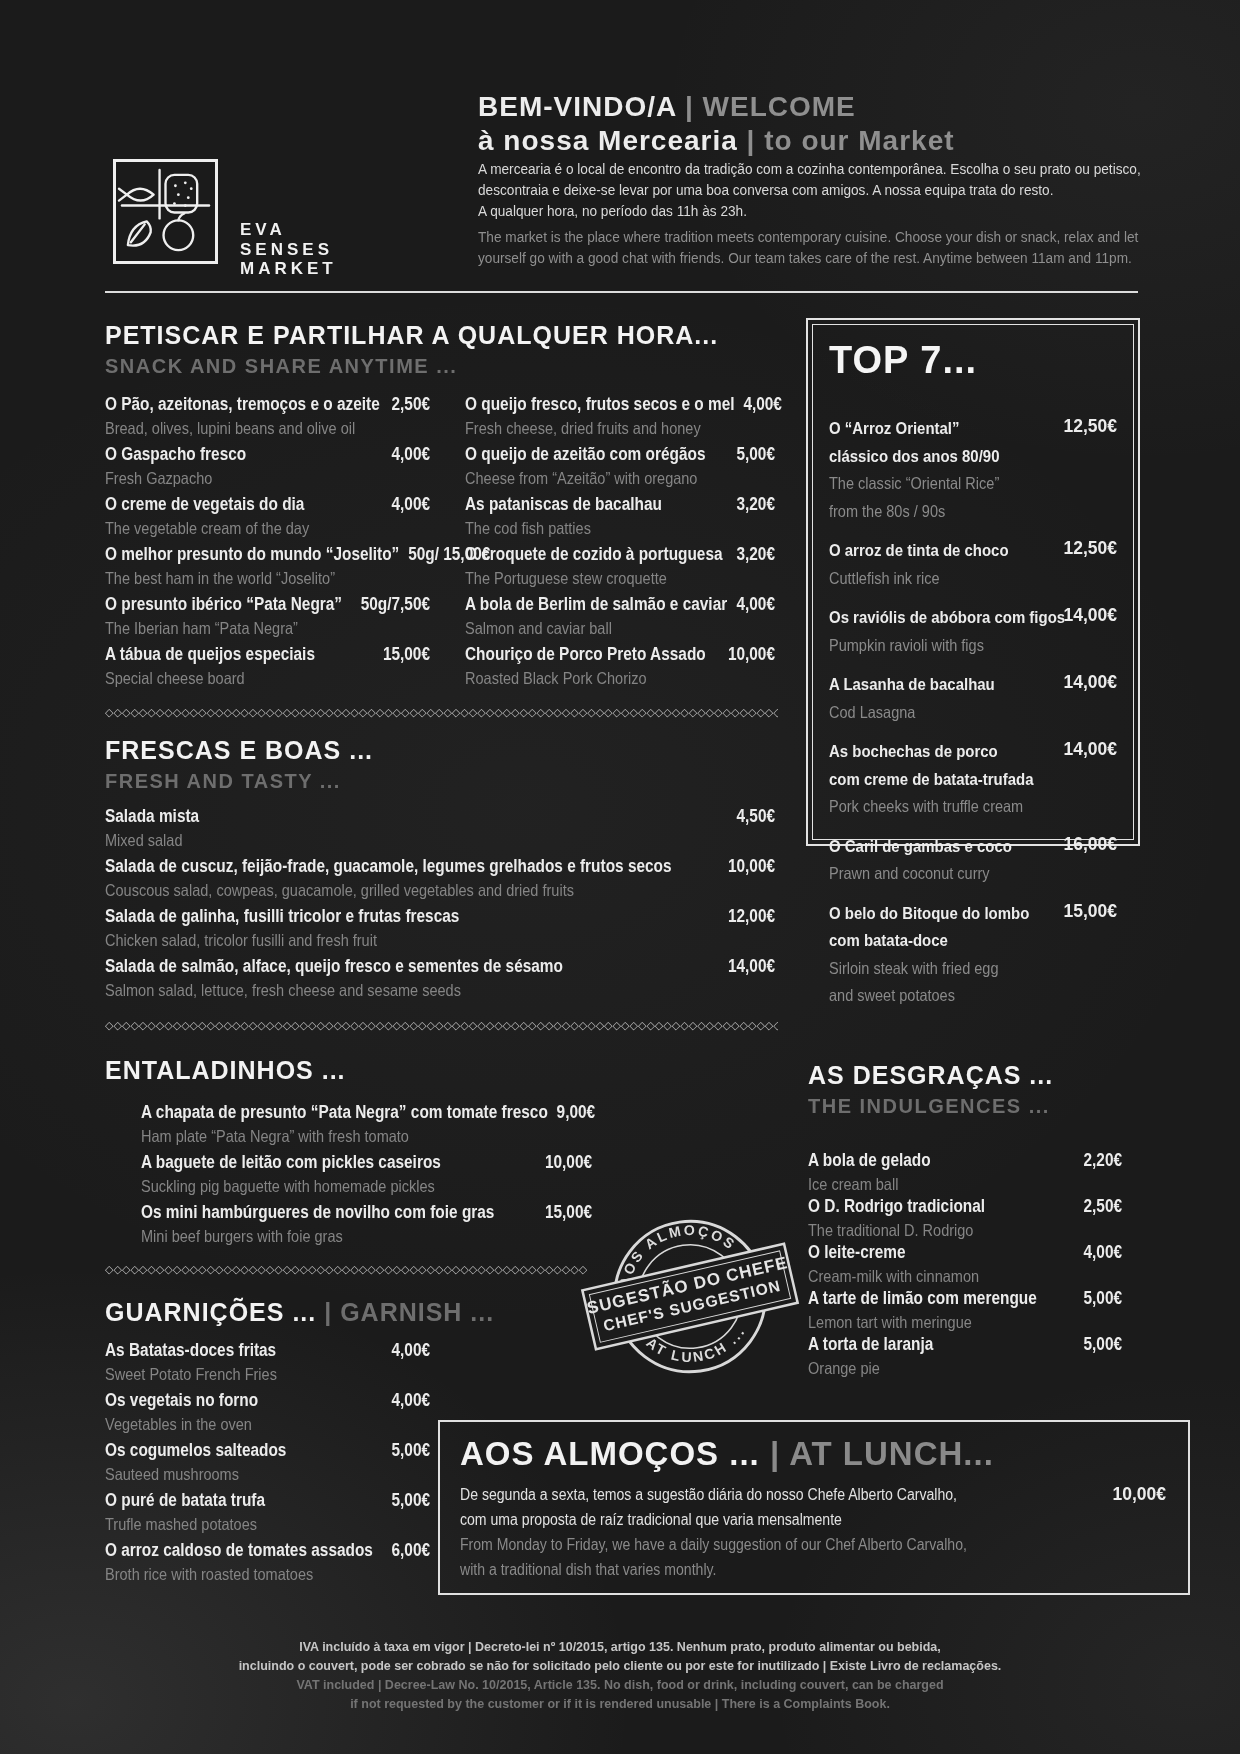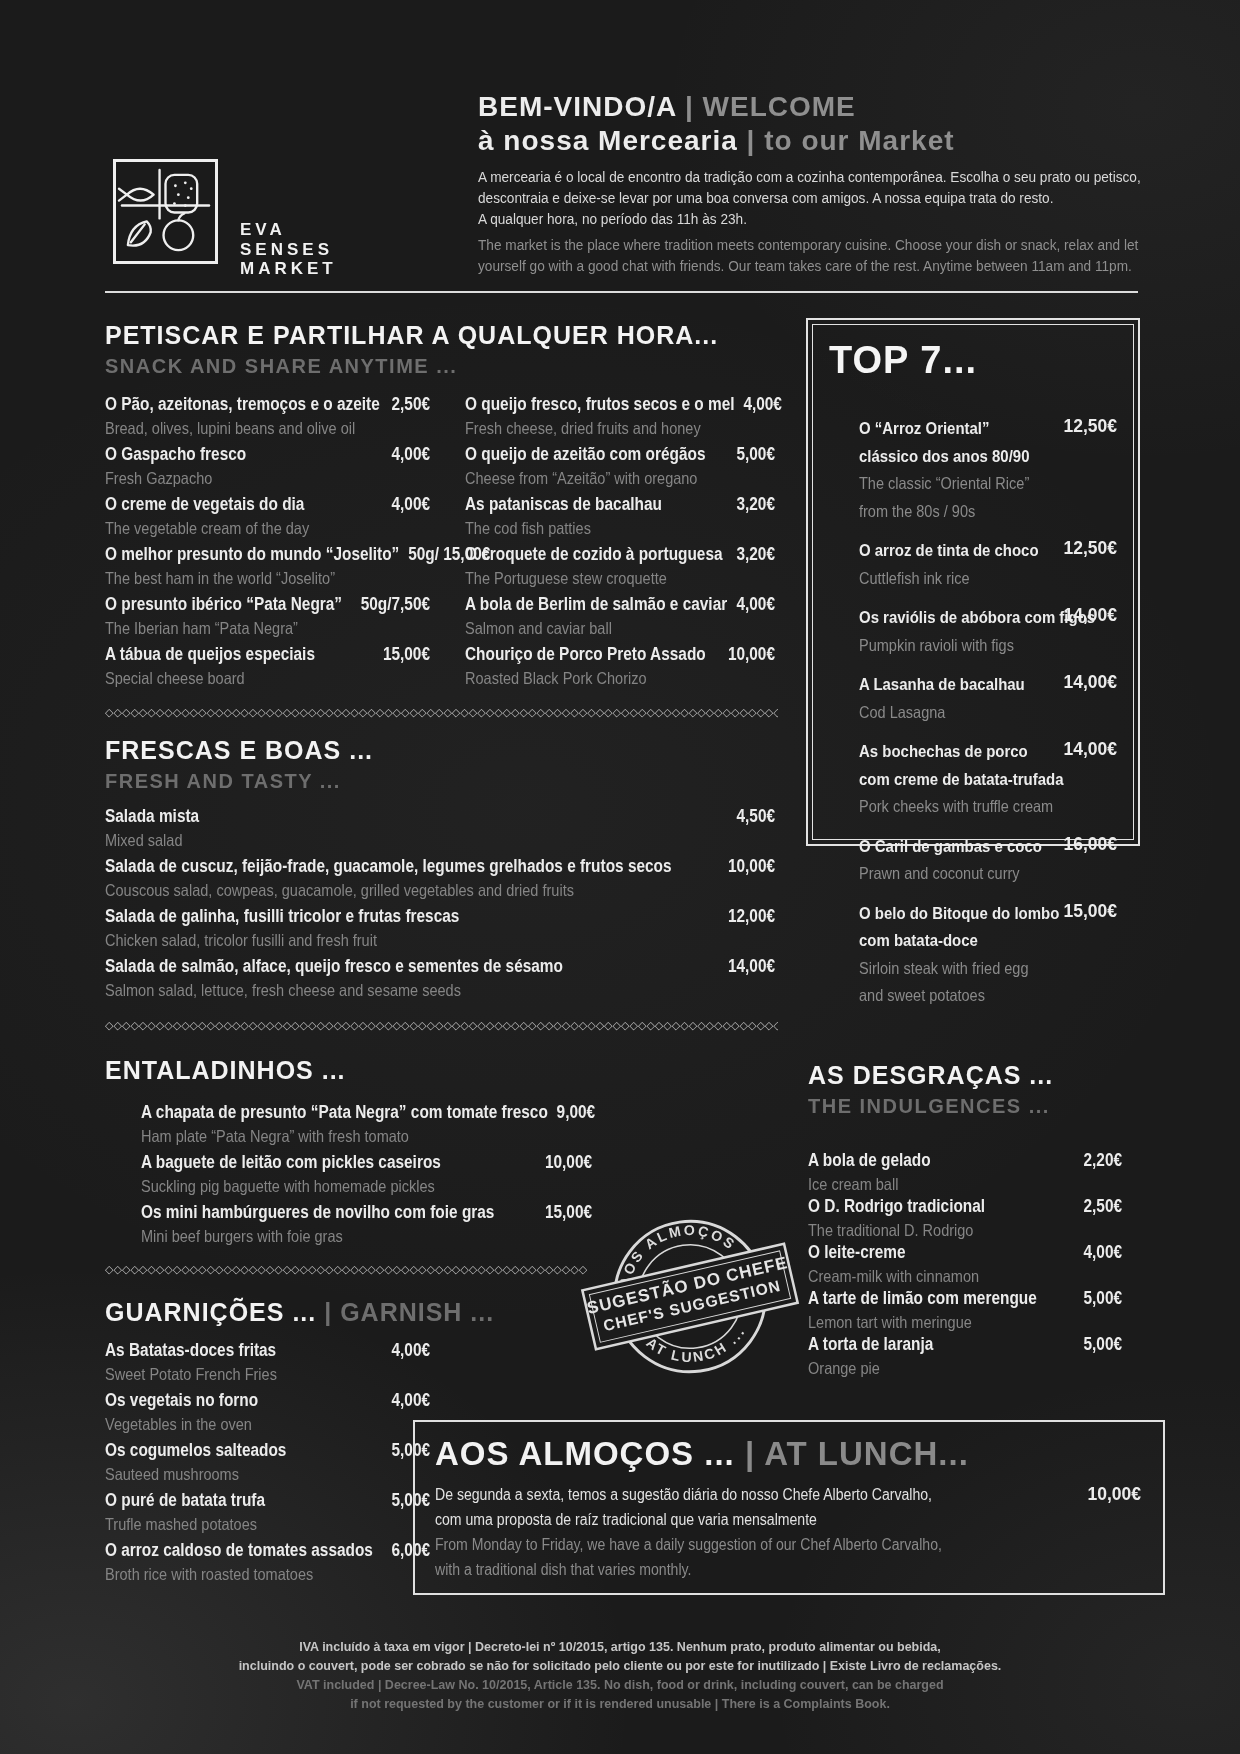--- a/index.html
+++ b/index.html
@@ -16,21 +16,21 @@
   }
   .abs{position:absolute;}
   .cond{transform:scaleX(.88);transform-origin:0 0;width:113.64%;}
   
   .logo-box{position:absolute;left:113px;top:159px;width:105px;height:105px;border:3px solid #efefef;box-sizing:border-box;}
   .logo-box svg{width:100%;height:100%;}
   .logo-text{position:absolute;left:240px;top:212px;font-size:17px;font-weight:bold;letter-spacing:4px;line-height:19.5px;color:#f2f2f2;margin-top:8px;}
   .welcome{position:absolute;left:478px;top:90px;width:662px;}
   .w-title{font-size:28px;font-weight:bold;letter-spacing:1px;color:#ececec;line-height:34px;white-space:nowrap;}
   .w-title .en{color:#8f8f8f;}
-  .w-intro{margin-top:8px;}
+  .w-intro{}
   .il{font-size:15.5px;line-height:21px;color:#d9d9d9;white-space:nowrap;}
   .il.en{color:#8f8f8f;}
   .gap-sm{height:5px;}
   .header-rule{position:absolute;left:105px;top:291px;width:1033px;height:2px;background:#dcdcdc;}
   
   .sec-title{font-size:25px;font-weight:bold;letter-spacing:1px;color:#f3f3f3;line-height:30px;white-space:nowrap;}
   .sec-sub{font-size:20px;font-weight:bold;letter-spacing:1.5px;color:#6e6e6e;line-height:28px;margin-top:2px;white-space:nowrap;}
   .inline-en{color:#6e6e6e;}
   
   .mi{height:50px;overflow:visible;}
@@ -40,36 +40,36 @@
   .mi-desc{font-size:16.5px;line-height:22px;color:#858585;margin-top:2px;white-space:nowrap;}
   .divider{position:absolute;height:14px;overflow:hidden;white-space:nowrap;font-size:11px;letter-spacing:0;color:#c0c0c0;line-height:14px;}
   
   .items-cols{position:relative;margin-top:13px;height:310px;}
   .colA{position:absolute;left:0;top:0;width:325px;}
   .colB{position:absolute;left:360px;top:0;width:310px;}
   
   .top7{position:absolute;left:806px;top:318px;width:334px;height:528px;border:2px solid #e3e3e3;box-sizing:border-box;}
   .top7-inner{position:absolute;left:4px;top:4px;right:4px;bottom:4px;border:1px solid #e3e3e3;padding:14px 16px 0 16px;box-sizing:border-box;}
   .top7-title{font-size:38px;font-weight:bold;letter-spacing:1px;color:#f5f5f5;line-height:42px;}
-  .top7-items{margin-top:34px;margin-left:30px;}
+  .top7-items{margin-top:34px;}
   .ti{position:relative;margin-bottom:12px;}
   .ti-name{font-size:17px;font-weight:bold;line-height:27.5px;color:#ececec;}
   .ti-desc{font-size:16.5px;line-height:27.5px;color:#8a8a8a;}
   .ti-price{position:absolute;right:0;top:1px;font-size:17.5px;font-weight:bold;color:#ececec;}
   
   .stamp{position:absolute;left:575px;top:1196px;width:230px;height:205px;}
   .st-ring{fill:none;stroke:#d9d9d9;stroke-width:3;}
   .st-ring2{fill:none;stroke:#d9d9d9;stroke-width:1.6;}
   .st-arc{font-family:"Liberation Sans",sans-serif;font-size:14.5px;font-weight:bold;letter-spacing:2.5px;fill:#dcdcdc;}
   .st-rect-outer{fill:#1c1c1c;stroke:#d9d9d9;stroke-width:2.6;}
   .st-rect-inner{fill:none;stroke:#d9d9d9;stroke-width:1;}
   .st-line1{font-size:17.5px;font-weight:bold;letter-spacing:1px;fill:#e6e6e6;}
   .st-line2{font-size:16px;font-weight:bold;letter-spacing:1px;fill:#e6e6e6;}
   
-  .lunch{position:absolute;left:413px;top:1420px;width:752px;height:175px;border:2px solid #e0e0e0;box-sizing:border-box;padding:12px 20px;}
+  .lunch{position:absolute;left:438px;top:1420px;width:752px;height:175px;border:2px solid #e0e0e0;box-sizing:border-box;padding:12px 20px;}
   .lunch-title{font-size:33px;font-weight:bold;letter-spacing:1px;color:#f2f2f2;line-height:40px;white-space:nowrap;}
   .lunch-title .en{color:#8a8a8a;}
   .lunch-body{margin-top:8px;}
   .lb{font-size:16px;line-height:25px;color:#e2e2e2;white-space:nowrap;}
   .lb.en{color:#8a8a8a;}
   .lunch-price{position:absolute;right:22px;top:62px;font-size:17.5px;font-weight:bold;color:#ececec;}
   
   .footer{position:absolute;left:0;top:1638px;width:1240px;text-align:center;}
   .f-strong{font-size:12.5px;font-weight:bold;line-height:19px;color:#c6c6c6;}
   .f-muted{font-size:12.5px;font-weight:bold;line-height:19px;color:#747474;}

